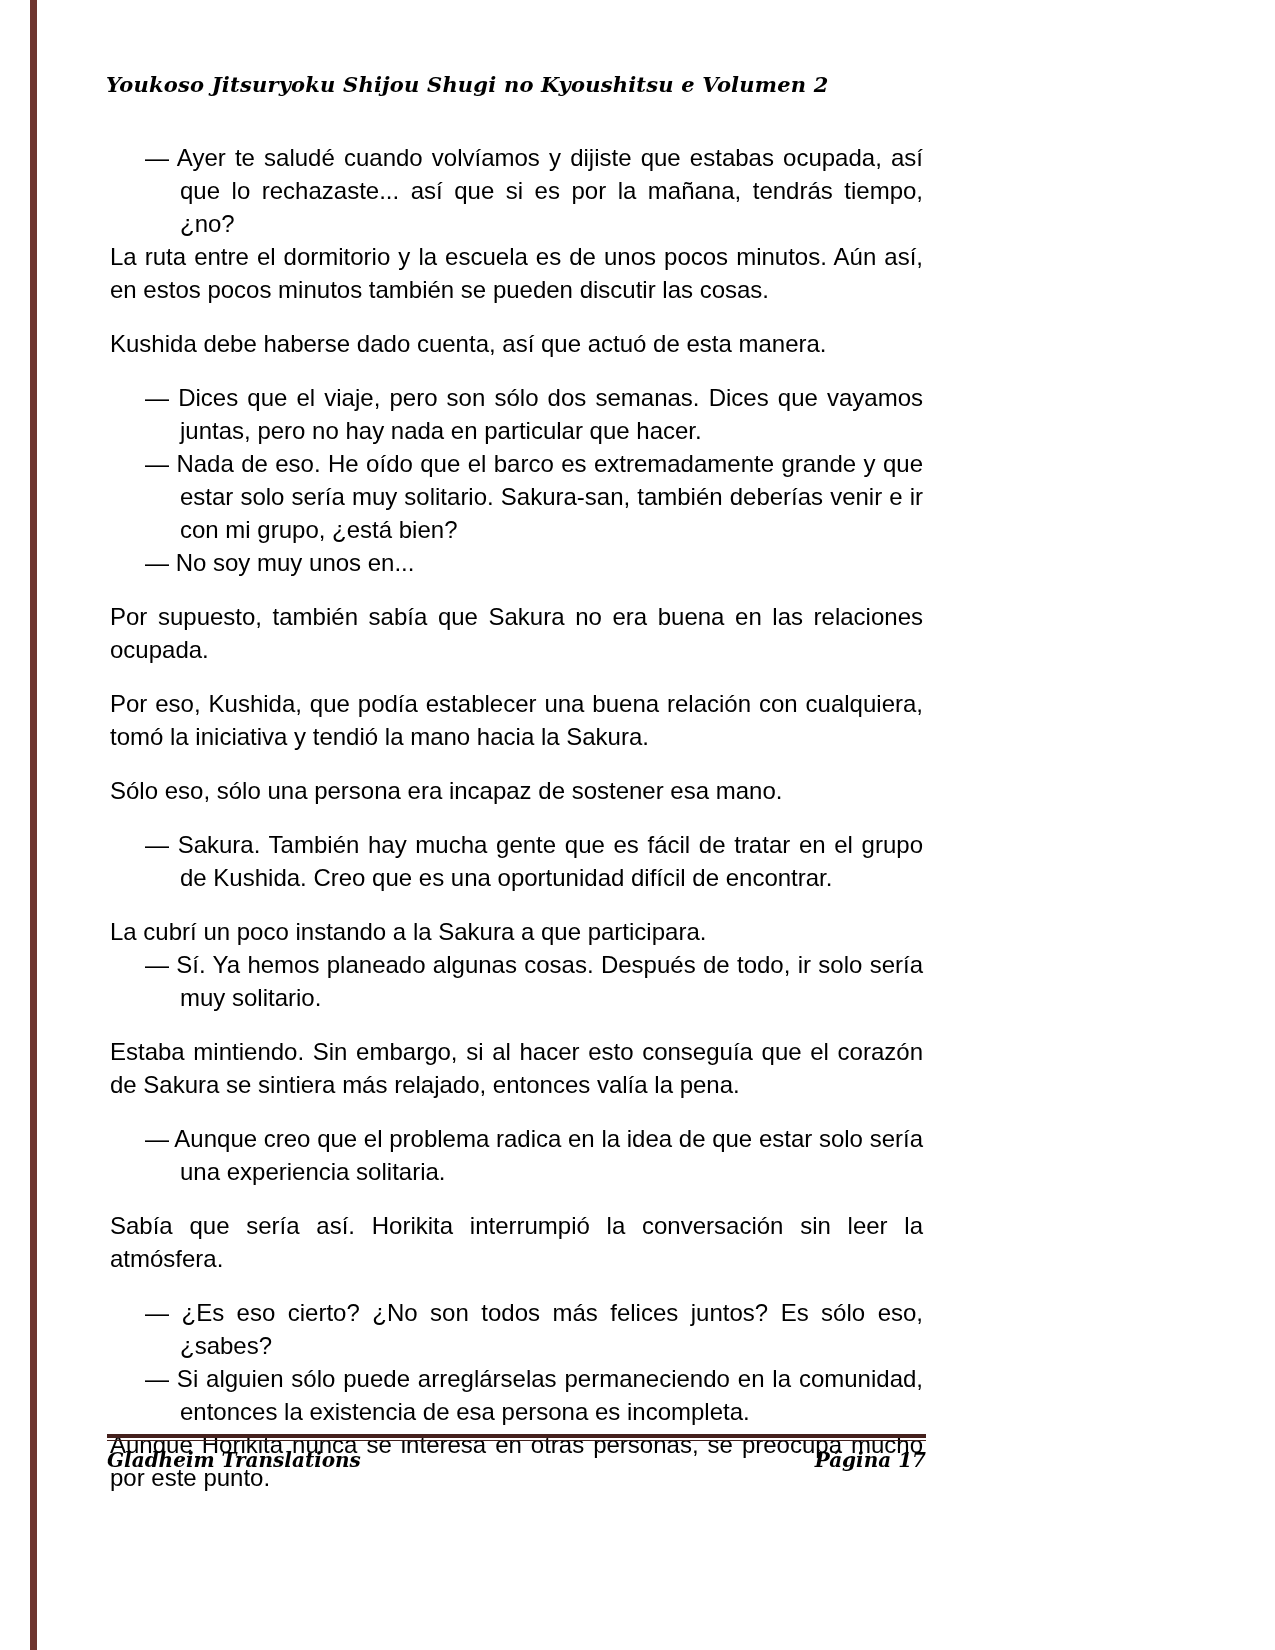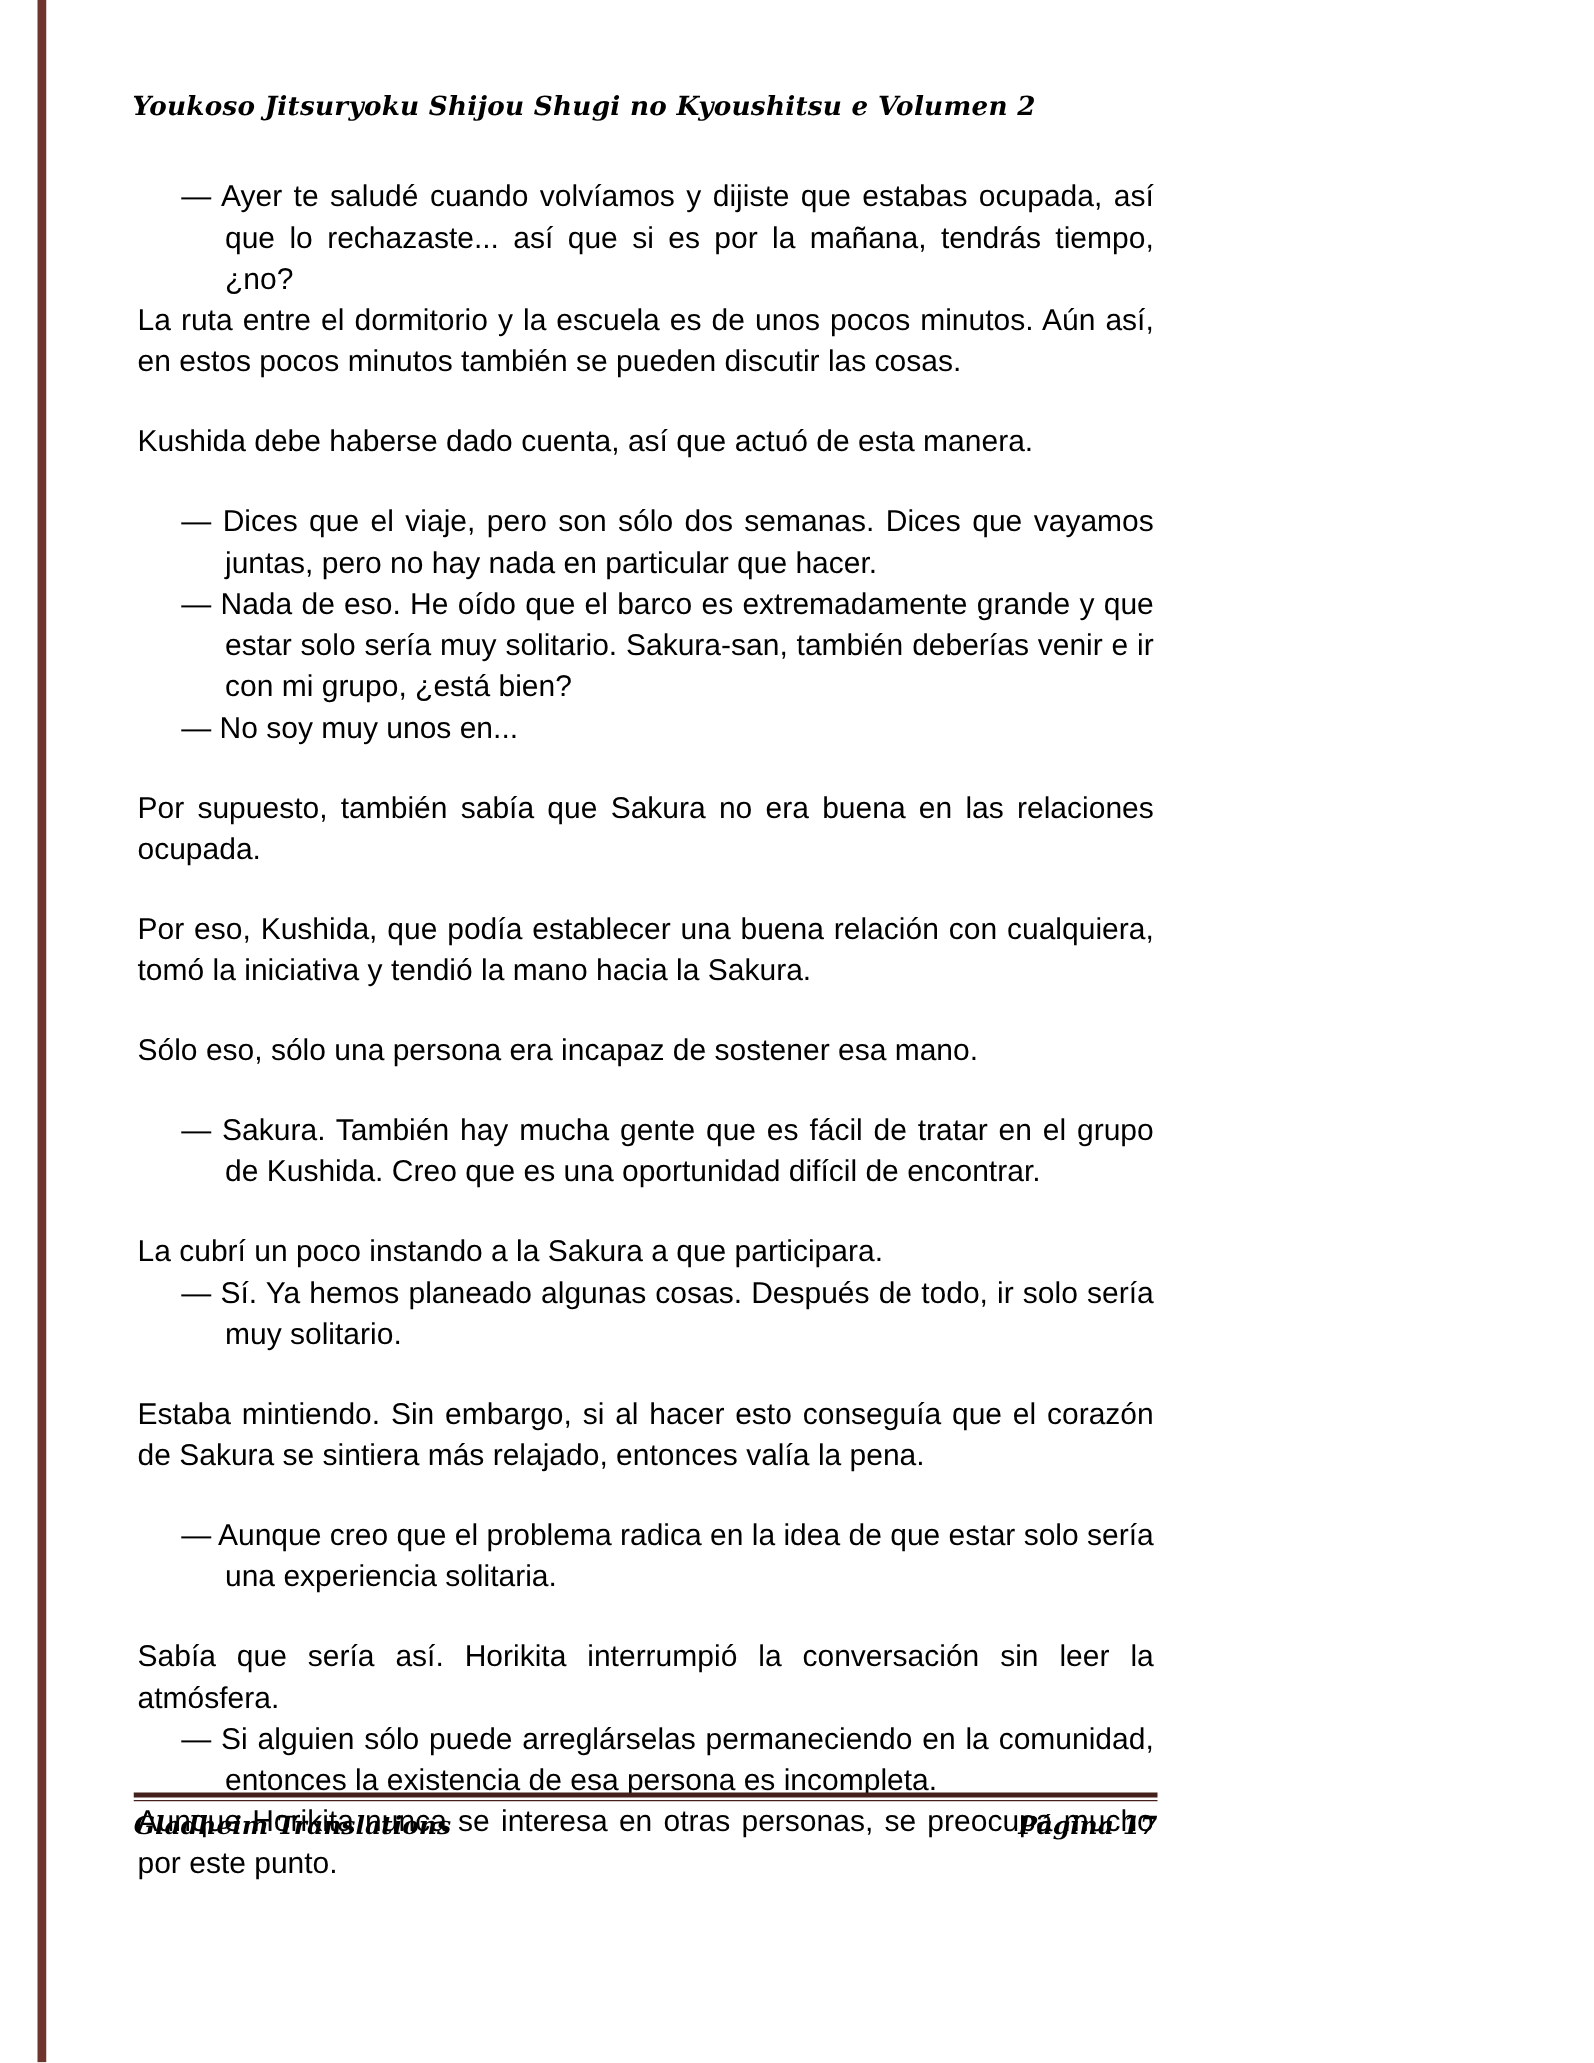--- a/index.html
+++ b/index.html
@@ -40,21 +40,21 @@
     font-size: 21px;
     letter-spacing: 0.2px;
     margin-left: -4px;
     margin-bottom: 44px;
     white-space: nowrap;
   }
   .para {
     font-size: 24px;
     line-height: 33px;
     text-align: justify;
-    margin-top: 31px;
+    margin-top: 21px;
   }
   .para:first-of-type { margin-top: 0; }
   .para.tight { margin-top: 0; }
   .dialogue {
     padding-left: 70px;
     text-indent: -35px;
   }
   .footer {
     position: absolute;
     left: 107px;
@@ -93,20 +93,21 @@
     <p class="para dialogue tight">— No soy muy unos en...</p>
     <p class="para">Por supuesto, también sabía que Sakura no era buena en las relaciones ocupada.</p>
     <p class="para">Por eso, Kushida, que podía establecer una buena relación con cualquiera, tomó la iniciativa y tendió la mano hacia la Sakura.</p>
     <p class="para">Sólo eso, sólo una persona era incapaz de sostener esa mano.</p>
     <p class="para dialogue">— Sakura. También hay mucha gente que es fácil de tratar en el grupo de Kushida. Creo que es una oportunidad difícil de encontrar.</p>
     <p class="para">La cubrí un poco instando a la Sakura a que participara.</p>
     <p class="para dialogue tight">— Sí. Ya hemos planeado algunas cosas. Después de todo, ir solo sería muy solitario.</p>
     <p class="para">Estaba mintiendo. Sin embargo, si al hacer esto conseguía que el corazón de Sakura se sintiera más relajado, entonces valía la pena.</p>
     <p class="para dialogue">— Aunque creo que el problema radica en la idea de que estar solo sería una experiencia solitaria.</p>
     <p class="para">Sabía que sería así. Horikita interrumpió la conversación sin leer la atmósfera.</p>
+    <p class="para dialogue">— ¿Es eso cierto? ¿No son todos más felices juntos? Es sólo eso, ¿sabes?</p>
     <p class="para dialogue tight">— Si alguien sólo puede arreglárselas permaneciendo en la comunidad, entonces la existencia de esa persona es incompleta.</p>
     <p class="para tight">Aunque Horikita nunca se interesa en otras personas, se preocupa mucho por este punto.</p>
 
   </div>
 
   <div class="footer">
     <div>
       <div class="rule-thick"></div>
       <div class="rule-thin"></div>
     </div>

